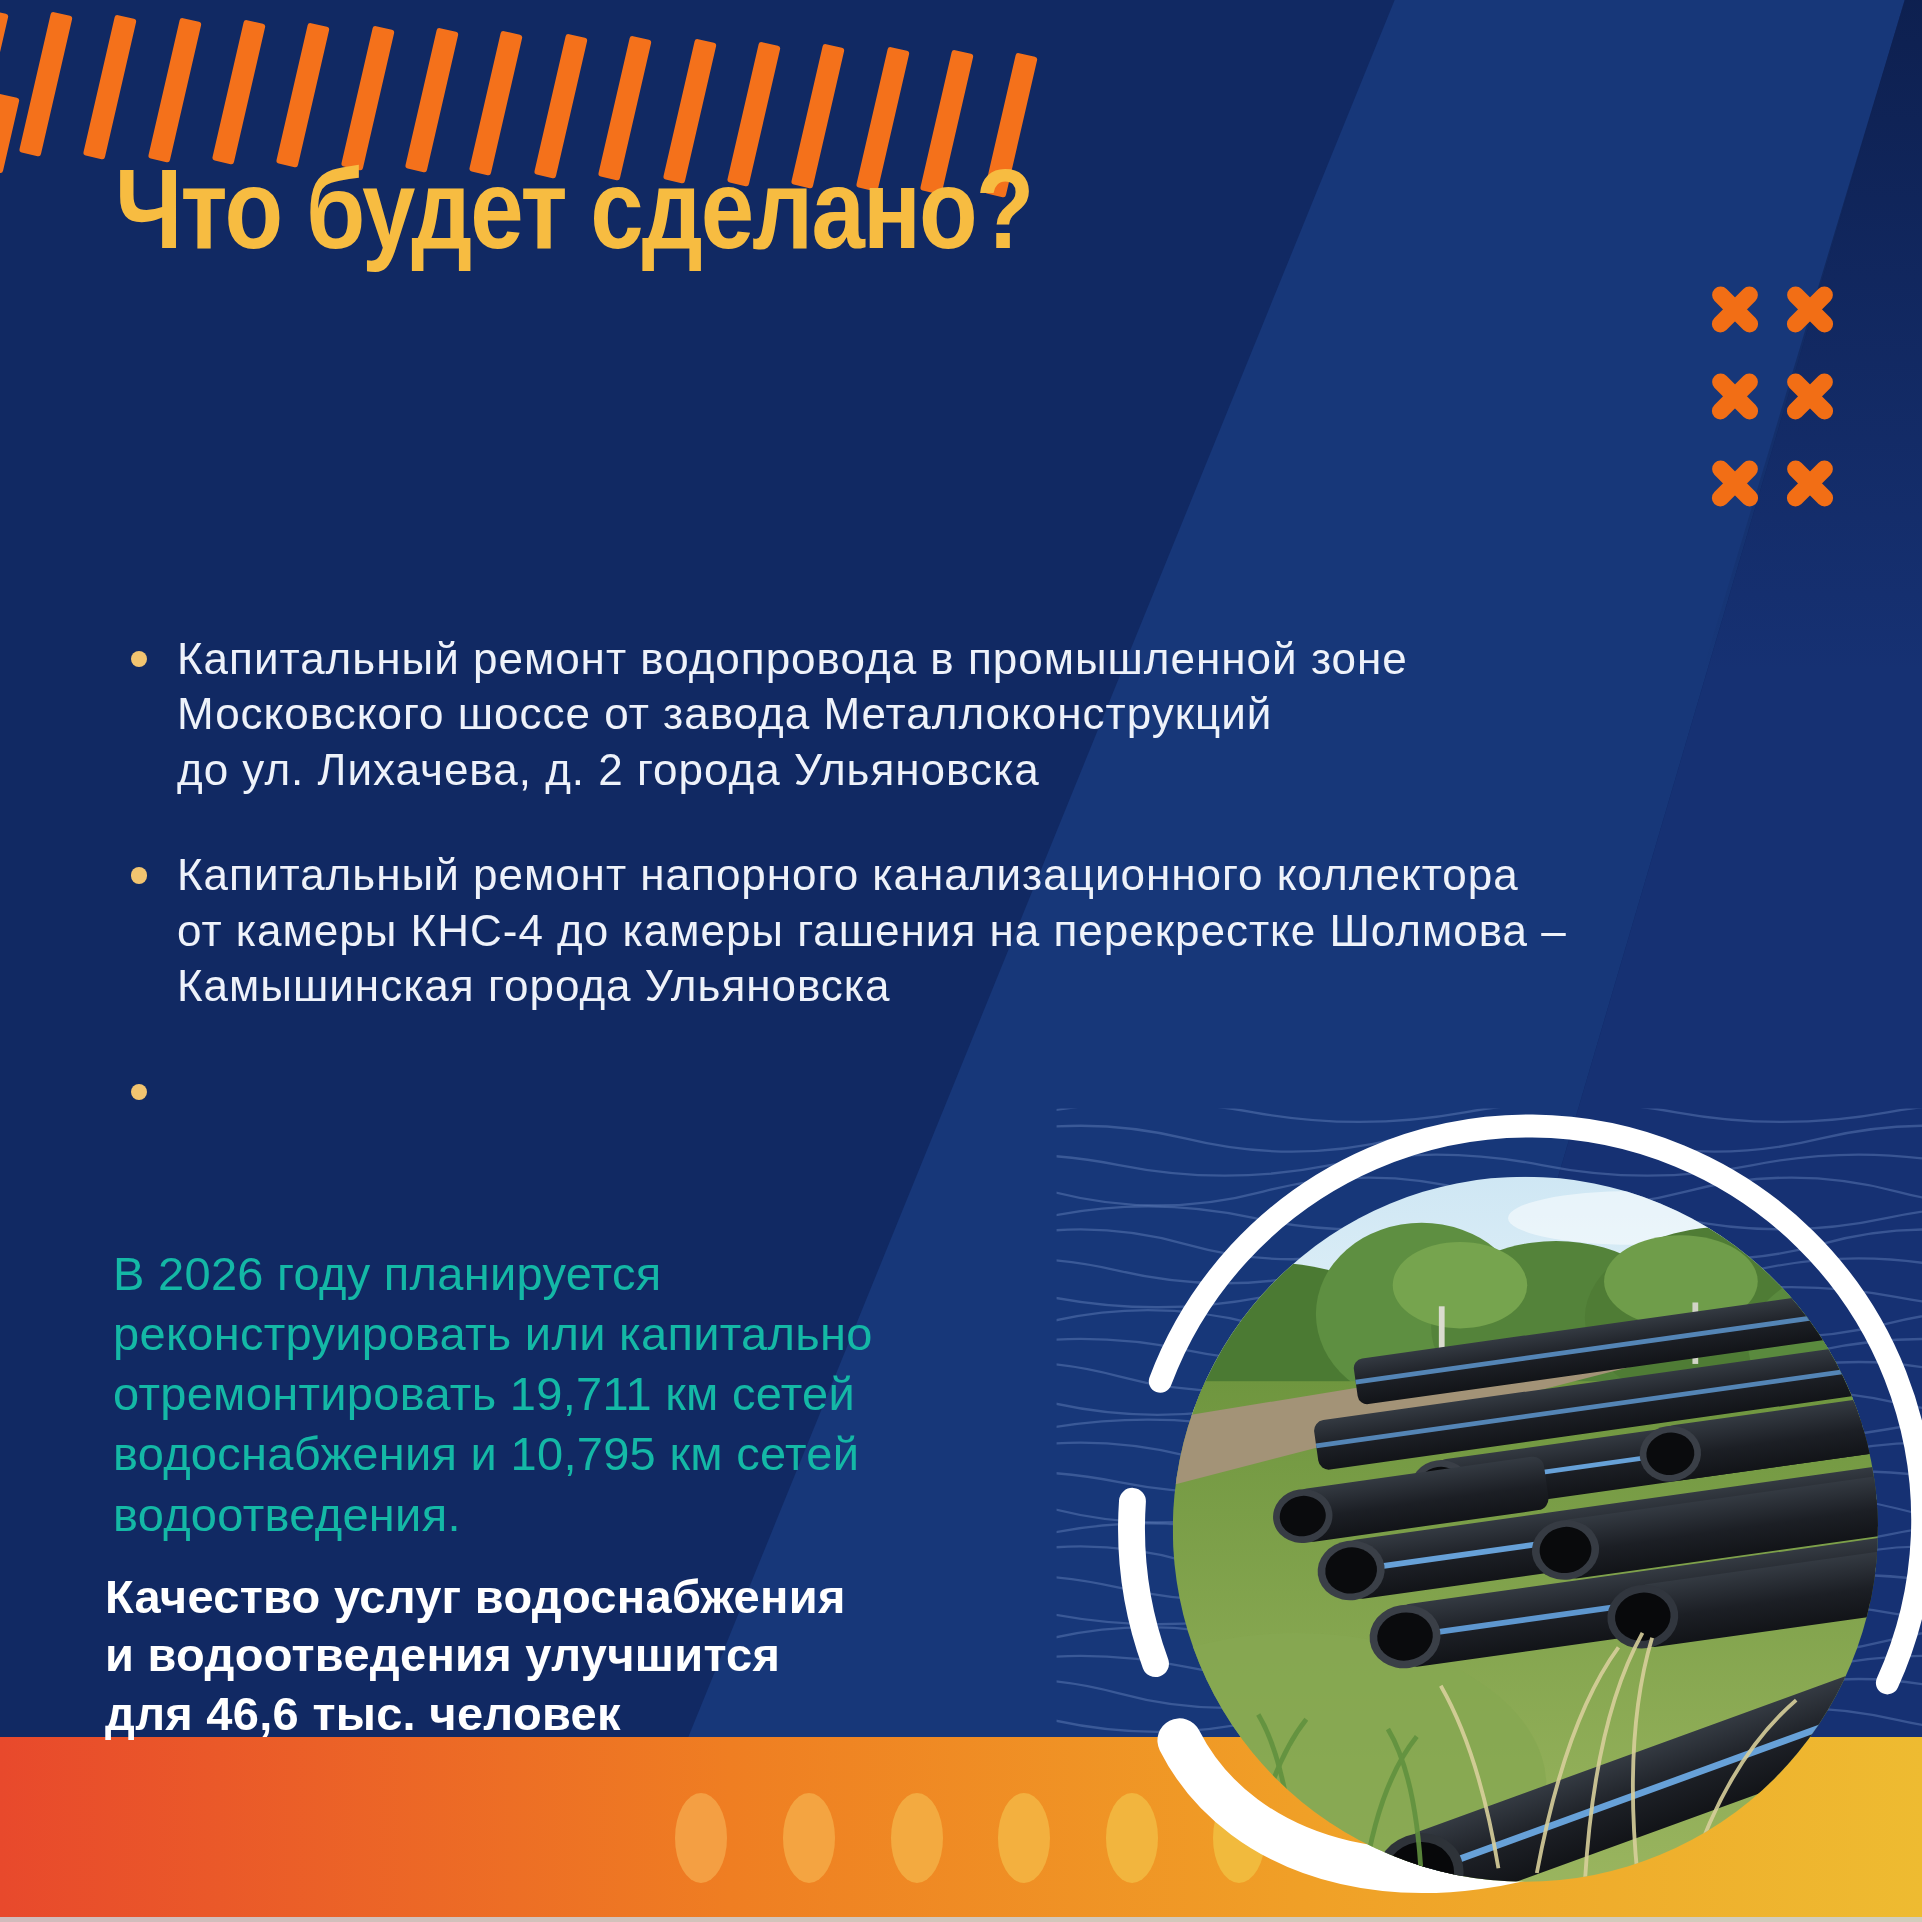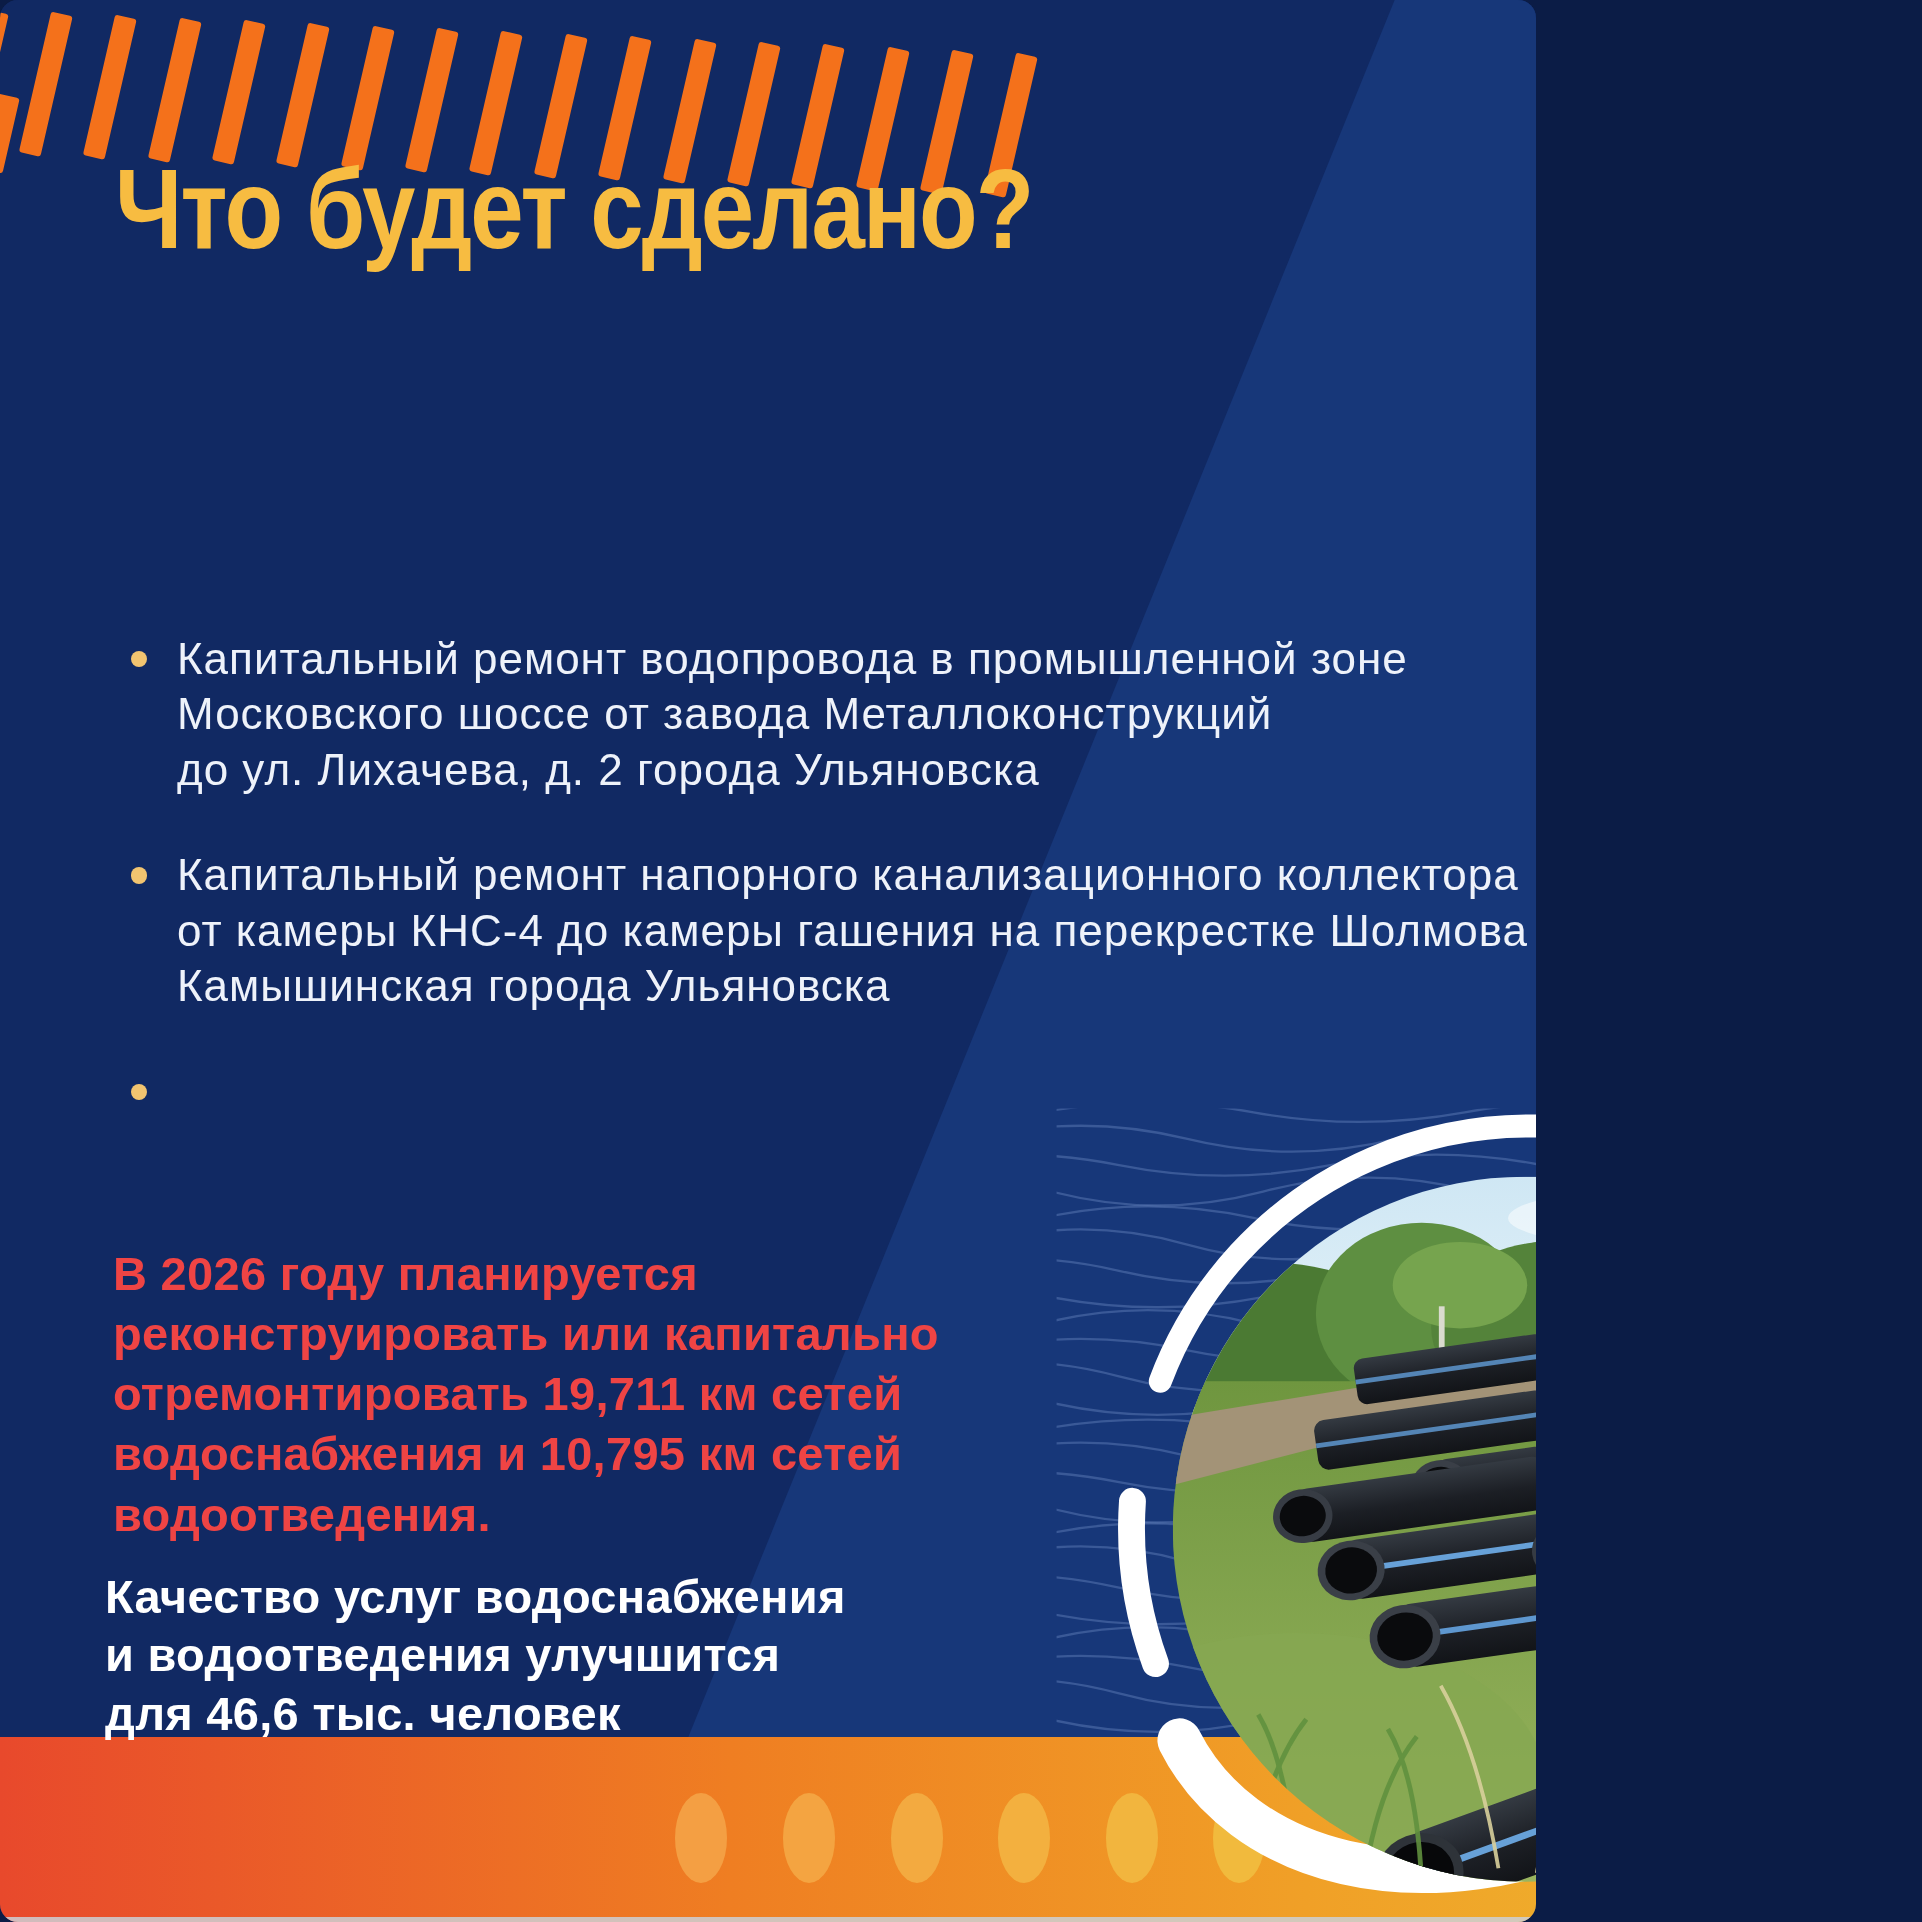--- a/index.html
+++ b/index.html
@@ -1,20 +1,19 @@
 <!DOCTYPE html>
 <html><head>
 <meta charset="utf-8">
 <style>
   html,body{margin:0;padding:0;background:#0b1c46;}
   .poster{
-    position:relative;width:1536px;height:1922px;overflow:hidden;
+    position:relative;width:1922px;height:1922px;overflow:hidden;
     background:#112963;
     font-family:"Liberation Sans", sans-serif;
-    border-radius:18px;
     -webkit-font-smoothing:antialiased;
   }
   .layer{position:absolute;left:0;top:0;width:1922px;height:1922px;pointer-events:none;}
   
   .page-title{
     position:absolute;left:115px;top:144px;
     font-size:96px;font-weight:700;color:#f7bc41;letter-spacing:-1.9px;
     transform:scaleY(1.18);transform-origin:left top;white-space:nowrap;
   }
   .intro{
@@ -26,21 +25,21 @@
   .bullet{display:flex;align-items:flex-start;margin-bottom:50px;}
   .bullet-dot{
     flex:0 0 auto;width:16.3px;height:16.3px;border-radius:50%;
     background:#f2c470;margin:20px 30px 0 7.7px;
   }
   .bullet-text{
     font-size:44px;color:#eef2fa;line-height:1.26;white-space:pre-line;letter-spacing:1px;
   }
   .stats-par{
     position:absolute;left:113px;top:1244px;width:845px;
-    font-size:47px;font-weight:700;color:#ef4444;line-height:1.28;
+    font-size:47px;font-weight:400;color:#14b8a6;line-height:1.28;
     white-space:pre-line;letter-spacing:0.3px;
   }
   .quality-par{
     position:absolute;left:105px;top:1568px;width:826px;
     font-size:47px;font-weight:700;color:#ffffff;line-height:1.24;
     white-space:pre-line;letter-spacing:0.3px;
   }
   
   .hatch{position:absolute;left:0;top:0;width:1153px;height:250px;overflow:visible;}
   .stripe{position:absolute;width:22px;border-radius:2.9px;transform:rotate(13deg);transform-origin:center top;}

